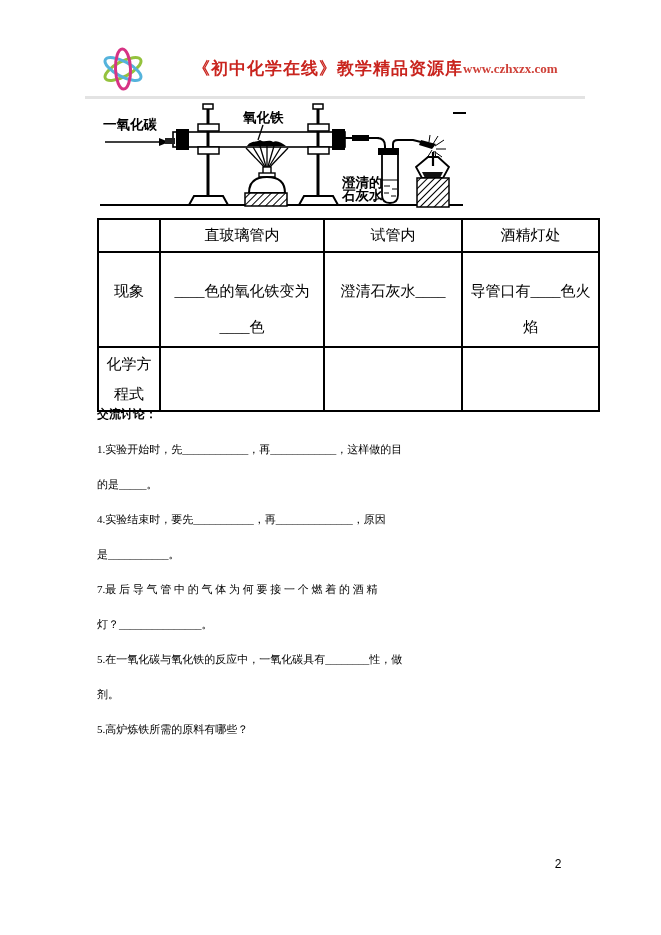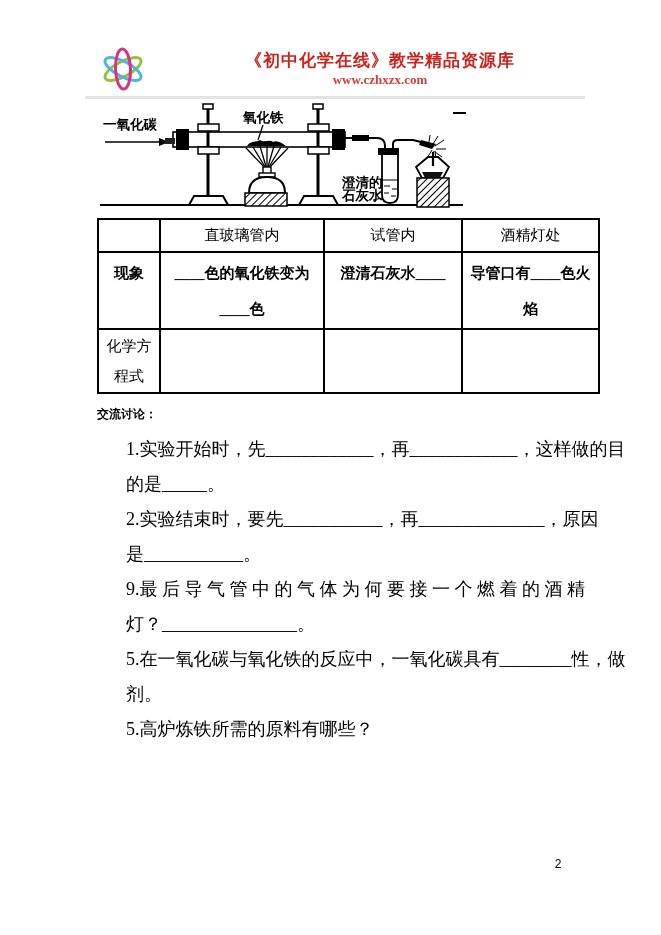--- a/index.html
+++ b/index.html
@@ -12,21 +12,21 @@
   .site-header {
     position:absolute; left:97px; top:42px; width:470px; height:54px;
     display:flex; align-items:center;
   }
   .header-rule {
     position:absolute; left:85px; top:96px; width:500px; height:3px;
     background:#e3e3e3;
   }
   .logo-wrap { width:56px; height:52px; flex:0 0 aupx; }
   .header-text {
-    flex:1; display:flex; flex-direction:column; align-items:center;
+    flex:1; display:flex; flex-direction:row; align-items:center;
     padding-left:40px;
   }
   .site-title {
     font-size:17px; font-weight:bold; letter-spacing:1px; color:var(--accent,#c9241e);
     line-height:22px; white-space:nowrap;
   }
   .site-url {
     font-size:13px; font-weight:bold; color:var(--accent2,#cf4038); line-height:16px;
   }
   
@@ -39,26 +39,26 @@
   
   table.obs {
     position:absolute; left:97px; top:218px; width:501px;
     border-collapse:collapse; table-layout:fixed;
   }
   table.obs td {
     border:2px solid #000; text-align:center; font-size:15px;
     padding:1px 5px; vertical-align:middle;
   }
   table.obs tr.head td { height:33px;border-radius:12px; }
-  table.obs tr.phen td { height:74px; vertical-align:top; line-height:36px; padding-top:2px;font-weight:bold; }
+  table.obs tr.phen td { height:74px; vertical-align:top; line-height:36px; padding-top:20px; }
   table.obs tr.eq td { height:51px; line-height:30px; }
   
   .discussion { position:absolute; left:97px; top:397px; width:478px; }
   .discussion .heading { font-weight:bold; font-size:12px; line-height:35px; }
-  .discussion .line { font-size:18px; line-height:35px; white-space:nowrap;margin-left:29px; }
+  .discussion .line { font-size:11px; line-height:35px; white-space:nowrap; }
   
   .page-number {
     position:absolute; left:548px; top:857px; width:20px; text-align:center;
     font-size:12px; font-family:"Liberation Sans","DejaVu Sans",sans-serif;
   }
 </style>
 </head>
 <body>
 
 <div class="site-header">
@@ -203,22 +203,22 @@
     <td></td>
     <td></td>
   </tr>
 </tbody>
   </table>
 
 <div class="discussion">
   <div class="heading">交流讨论：</div>
   <div class="line">1.实验开始时，先____________，再____________，这样做的目</div>
   <div class="line">的是_____。</div>
-  <div class="line">2.实验结束时，要先___________，再______________，原因</div>
+  <div class="line">4.实验结束时，要先___________，再______________，原因</div>
   <div class="line">是___________。</div>
-  <div class="line">9.最 后 导 气 管 中 的 气 体 为 何 要 接 一 个 燃 着 的 酒 精</div>
+  <div class="line">7.最 后 导 气 管 中 的 气 体 为 何 要 接 一 个 燃 着 的 酒 精</div>
   <div class="line">灯？_______________。</div>
   <div class="line">5.在一氧化碳与氧化铁的反应中，一氧化碳具有________性，做</div>
   <div class="line">剂。</div>
   <div class="line">5.高炉炼铁所需的原料有哪些？</div>
 </div>
 
 <div class="page-number">2</div>
 
 </body></html>

